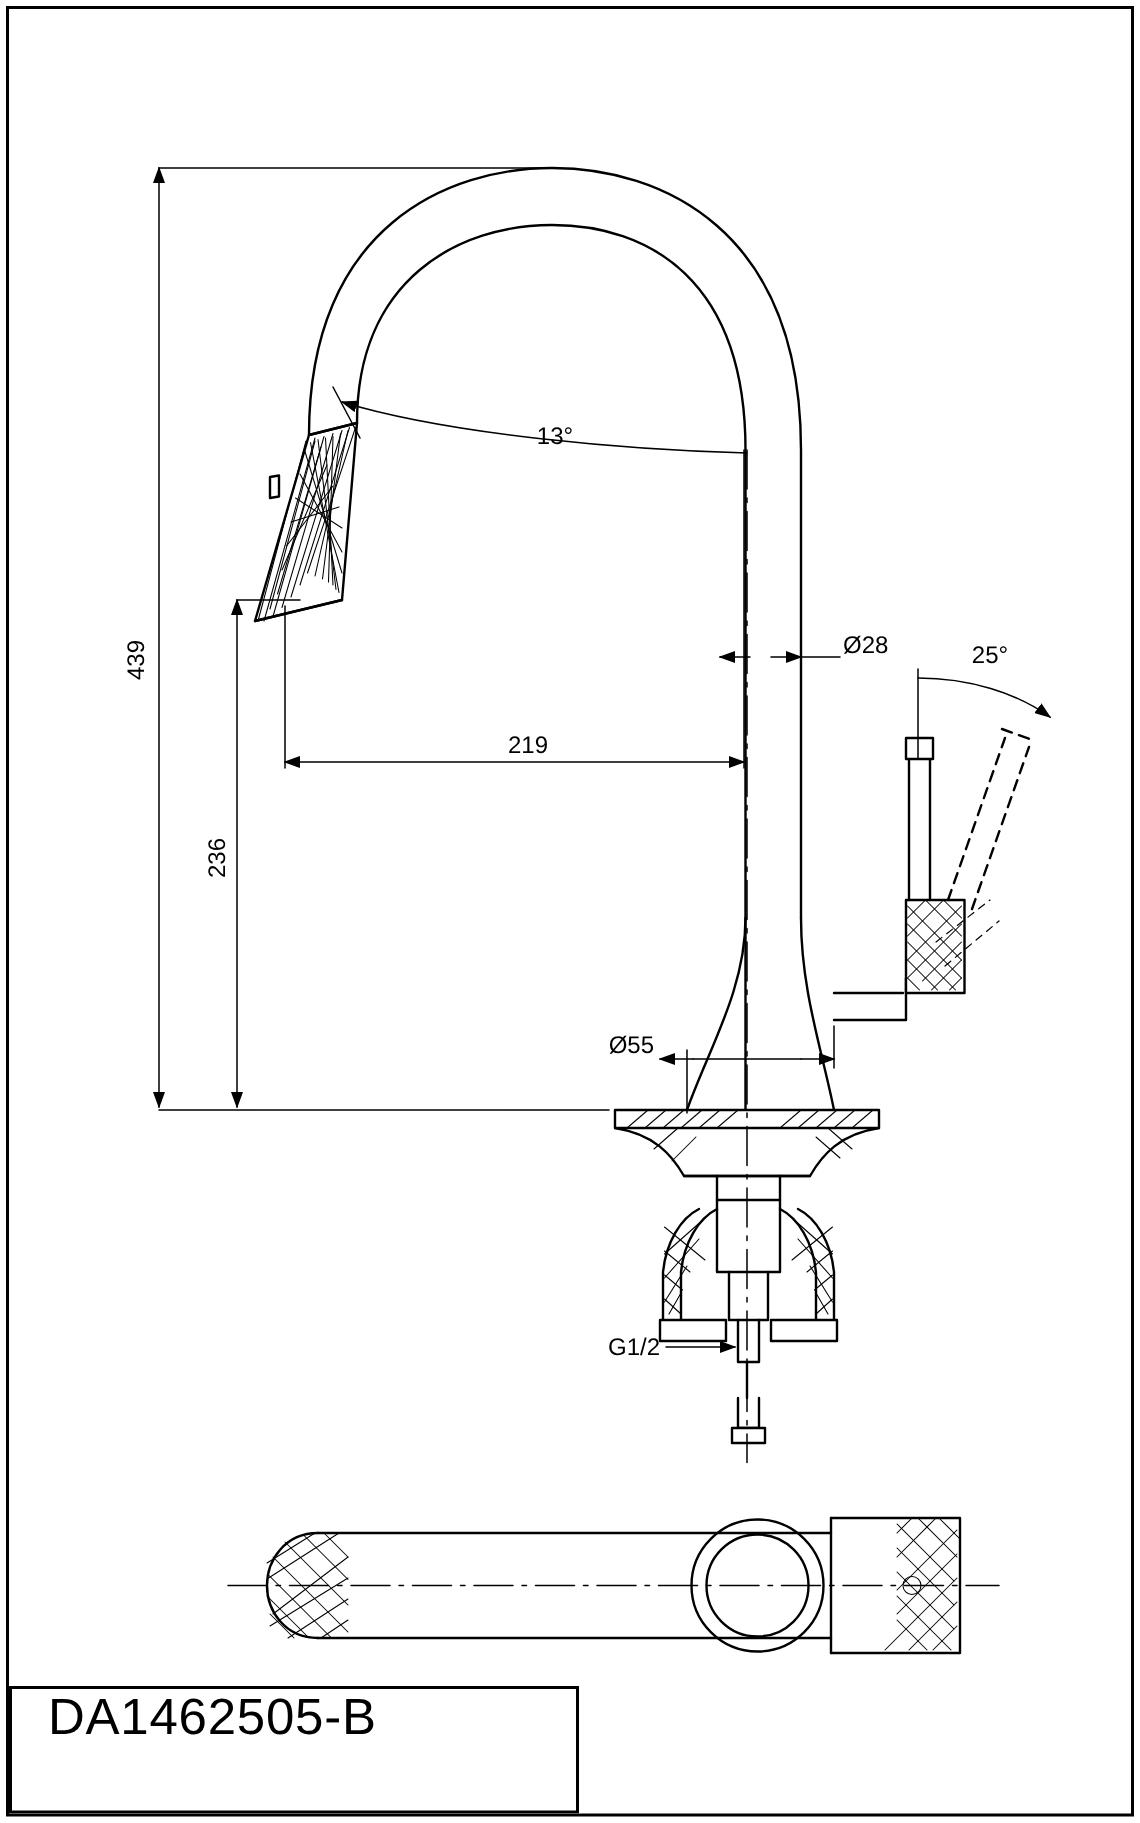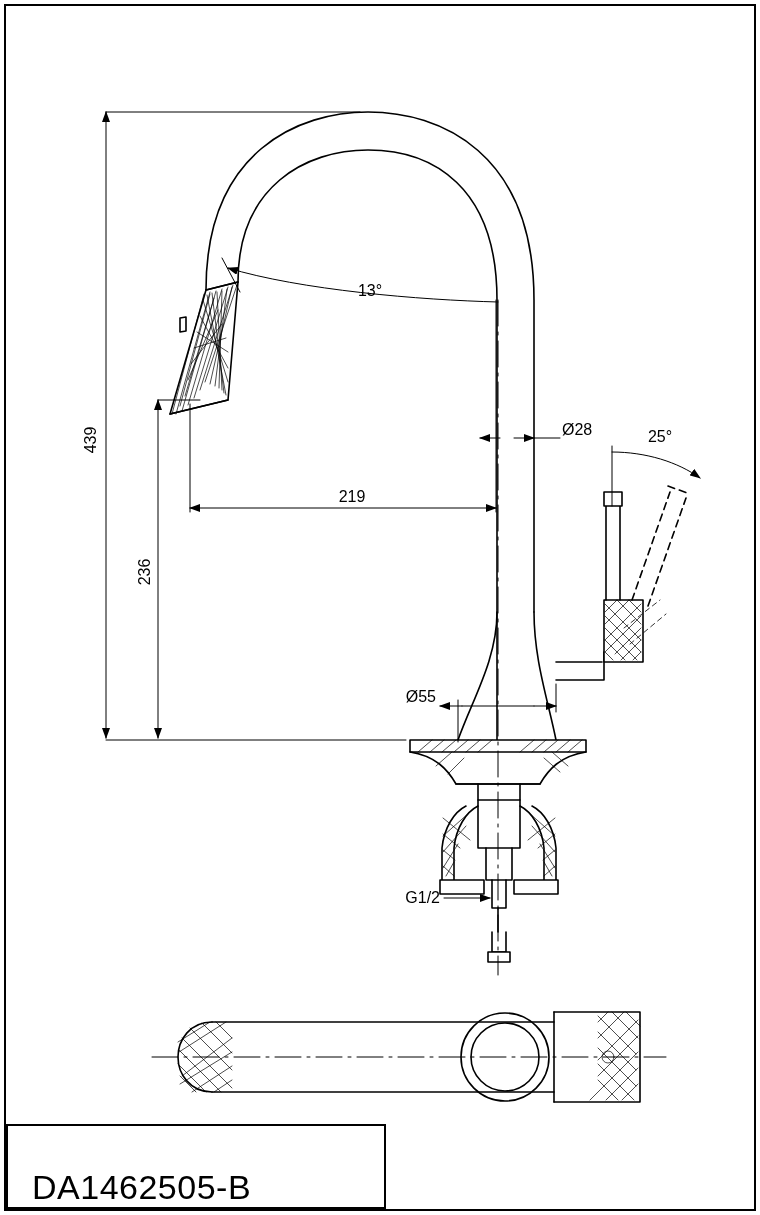--- a/index.html
+++ b/index.html
@@ -41,21 +41,21 @@
   .title-box {
     position: absolute;
     left: 6px;
     top: 1124px;
     width: 380px;
     height: 85px;
     border: 2px solid #000;
     box-sizing: border-box;
     background: #fff;
     display: flex;
-    align-items: flex-end;
+    align-items: flex-start;
     padding-left: 24px;
   }
   .title-text {
     font-family: "Liberation Sans", sans-serif;
     font-size: 34px;
     letter-spacing: 0.5px;
     color: #000;
   }
 </style>
 </head>

